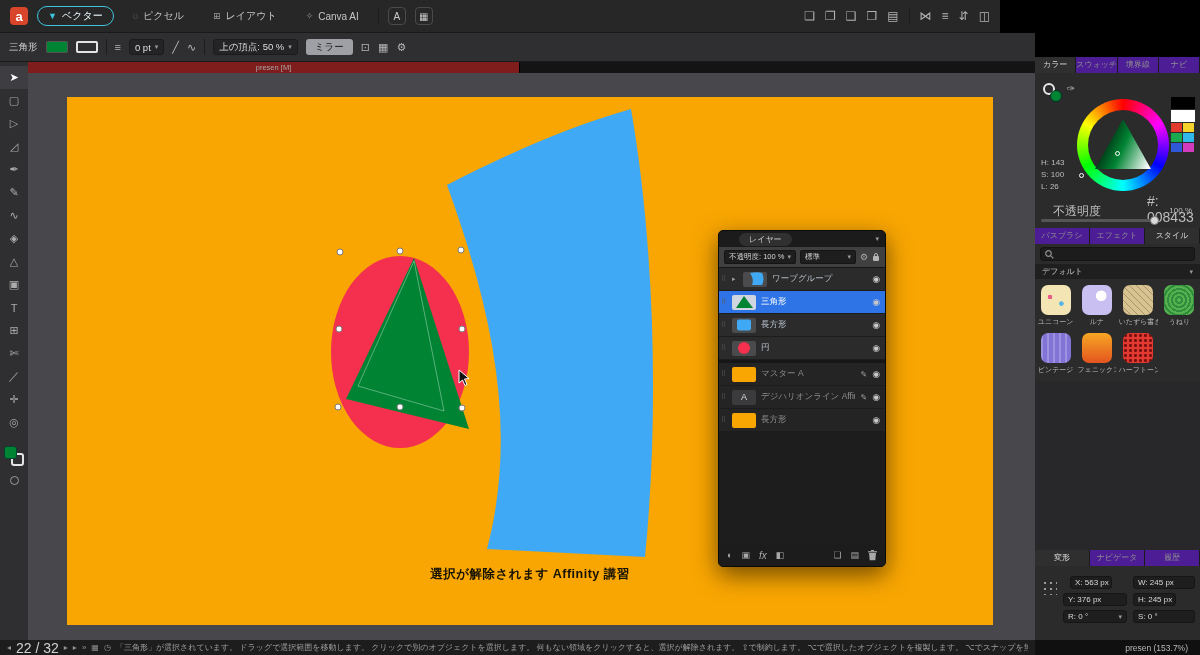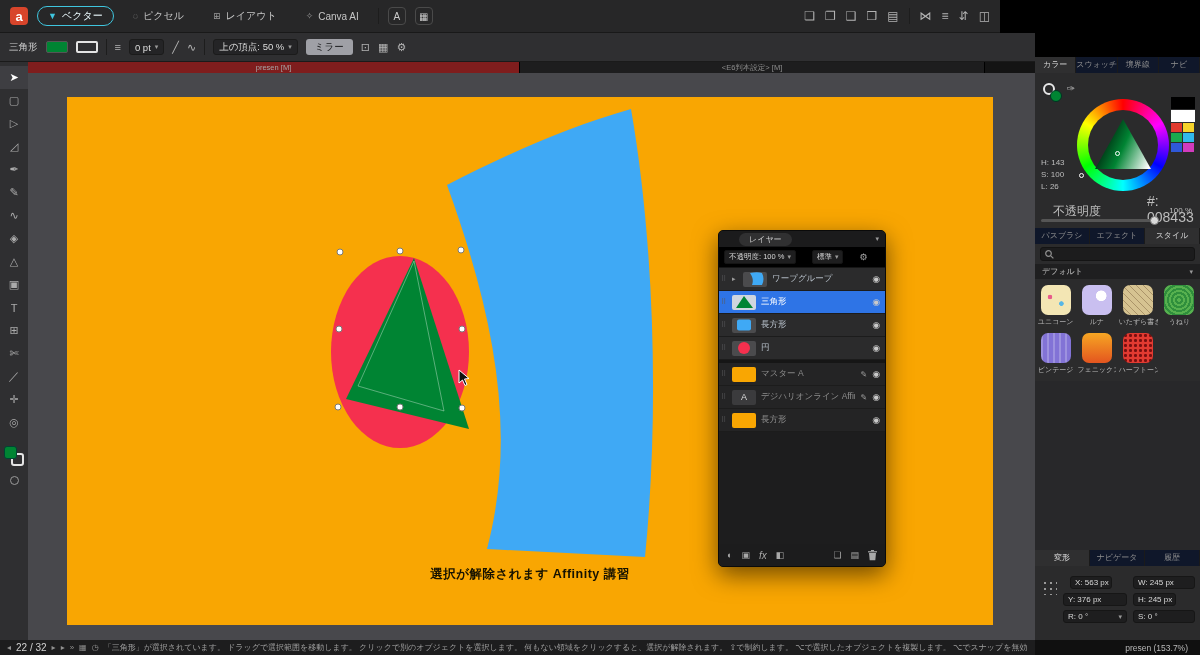--- a/index.html
+++ b/index.html
@@ -60,22 +60,22 @@
     font-weight:bold;font-size:12.5px;letter-spacing:.5px}
   #cursor{position:absolute;left:430px;top:296px;z-index:6}
 
   
   #layers{position:absolute;left:718px;top:230px;width:168px;height:337px;background:#232324;
     border:1px solid #0a0a0a;border-radius:5px;box-shadow:0 8px 24px rgba(0,0,0,.55);z-index:5;
     overflow:hidden;display:flex;flex-direction:column}
   .lp-header{height:16px;background:#1b1b1c;display:flex;align-items:center;padding:0 6px;flex:none}
   .lp-pill{margin-left:14px;background:#303031;border-radius:7px;padding:1px 10px;font-size:8px;color:#cfcfcf}
   .lp-header .caret{margin-left:auto}
-  .lp-controls{height:21px;background:#000000;border-bottom:1px solid #161616;display:flex;
-    align-items:center;gap:16px;padding:0 5px;flex:none;font-size:7.5px}
+  .lp-controls{height:21px;background:#404040;border-bottom:1px solid #161616;display:flex;
+    align-items:center;gap:4px;padding:0 5px;flex:none;font-size:7.5px}
   .lp-field{background:#1e1e1f;border:1px solid #151515;border-radius:2px;height:14px;display:flex;
     align-items:center;gap:3px;padding:0 4px;color:#d5d5d5;white-space:nowrap}
   .lrow{height:23px;display:flex;align-items:center;gap:5px;padding:0 5px 0 2px;
     background:#2b2b2c;border-bottom:1px solid #1c1c1c;font-size:8.5px;color:#b9c2cc}
   .lrow .drag{color:#5a5a5c;font-size:7px;width:6px}
   .lrow .exp{font-size:7px;color:#9a9a9a;width:6px}
   .thumb{width:24px;height:15px;border-radius:2px;background:#4b4b4d;overflow:hidden;flex:none;
     display:flex;align-items:center;justify-content:center}
   .lname{flex:1;overflow:hidden;white-space:nowrap}
   .eye{color:#c9c9c9;font-size:9px}
@@ -83,21 +83,21 @@
   .lrow.sel{background:#2e74e6;color:#fff}
   .lrow.dim{background:#242425;color:#8d8d8d}
   .lp-gap{height:3px;background:#161616;flex:none}
   .lp-fill{flex:1;background:#1d1d1e}
   .lp-bottom{height:22px;background:#1c1c1d;display:flex;align-items:center;gap:9px;
     padding:0 8px;flex:none;color:#a8a8a8;font-size:9px}
   .lp-bottom .grow{flex:1}
 
   
   #studio{position:absolute;left:1035px;top:57px;width:165px;height:583px;background:#2b2b2c}
-  .stabs{display:flex;height:16px;background:#0f172a}
+  .stabs{display:flex;height:16px;background:#4c1d95}
   .stab{flex:1;text-align:center;font-size:8px;line-height:16px;color:#8f8f8f;
     border-right:1px solid #1a1a1a;overflow:hidden;white-space:nowrap}
   .stab.on{background:#2f2f30;color:#d8d8d8}
   #colorsec{position:relative;height:155px}
   .cwell-back{position:absolute;left:8px;top:10px;width:12px;height:12px;border-radius:50%;
     border:2px solid #e8e8e8;background:#2b2b2c}
   .cwell-front{position:absolute;left:15px;top:17px;width:12px;height:12px;border-radius:50%;
     background:#008433;border:1px solid #032}
   .picker{position:absolute;left:32px;top:10px;color:#b5b5b5;font-size:10px}
   .wheel{position:absolute;left:42px;top:26px;width:92px;height:92px;border-radius:50%;
@@ -138,21 +138,21 @@
   #transformsec{position:relative;height:73px;background:#2b2b2c}
   .anchor{position:absolute;left:7px;top:14px;width:15px;height:15px;
     background-image:radial-gradient(circle,#9a9a9a 1px,transparent 1.5px);background-size:6px 6px}
   .tf{position:absolute;height:13px;background:#1e1e1f;border:1px solid #161616;border-radius:3px;
     font-size:8px;color:#d8d8d8;display:flex;align-items:center;padding:0 4px;white-space:nowrap}
 
   
   #statusbar{position:absolute;left:0;top:640px;width:1035px;height:15px;background:#1d1d1e;
     display:flex;align-items:center;gap:5px;padding:0 7px}
   .sb-icon{color:#909090;font-size:8px}
-  .sb-page{color:#d2d2d2;font-size:10px;white-space:nowrap}
+  .sb-page{color:#d2d2d2;font-size:14px;white-space:nowrap}
   .sb-msg{flex:1;overflow:hidden;white-space:nowrap;font-size:8px;color:#9f9f9f}
   #status-right{position:absolute;left:1035px;top:640px;width:165px;height:15px;background:#101010;
     color:#b9b9b9;font-size:8.5px;display:flex;align-items:center;justify-content:flex-end;padding-right:12px}
 </style>
 </head>
 <body>
 
 <header id="topbar">
   <div class="logo">
       <span>a</span>
@@ -212,23 +212,20 @@
   </span>
   <span class="cb-icon">⊡</span>
   <span class="cb-icon">▦</span>
   <span class="cb-icon">⚙</span>
 </div>
 
 <div id="tabstrip">
   <div class="doc-tab active" style="width:492px">
     <span>presen [M]</span>
   </div>
-  <div class="doc-tab idle" style="width:465px">
-    <span>&lt;E6判本設定&gt; [M]</span>
-  </div>
 </div>
 
 <div id="tools">
   <div class="tool sel">➤</div>
   <div class="tool">▢</div>
   <div class="tool">▷</div>
   <div class="tool">◿</div>
   <div class="tool">✒</div>
   <div class="tool">✎</div>
   <div class="tool">∿</div>

